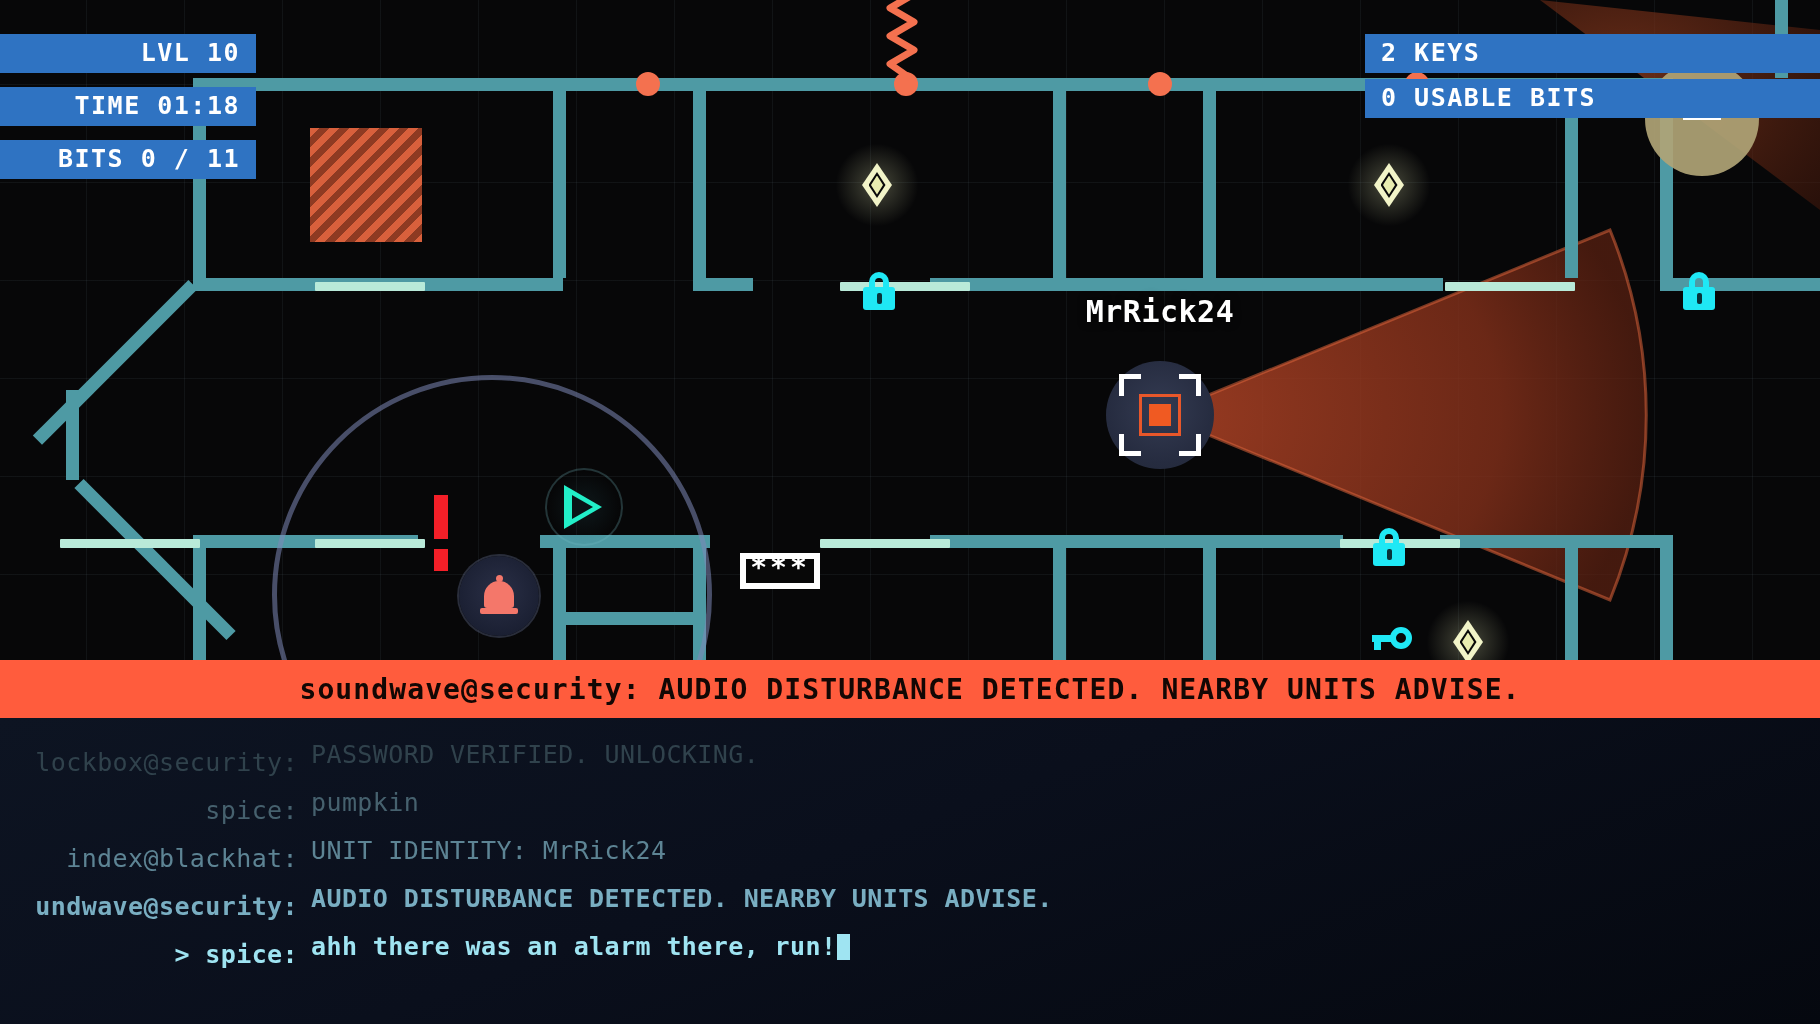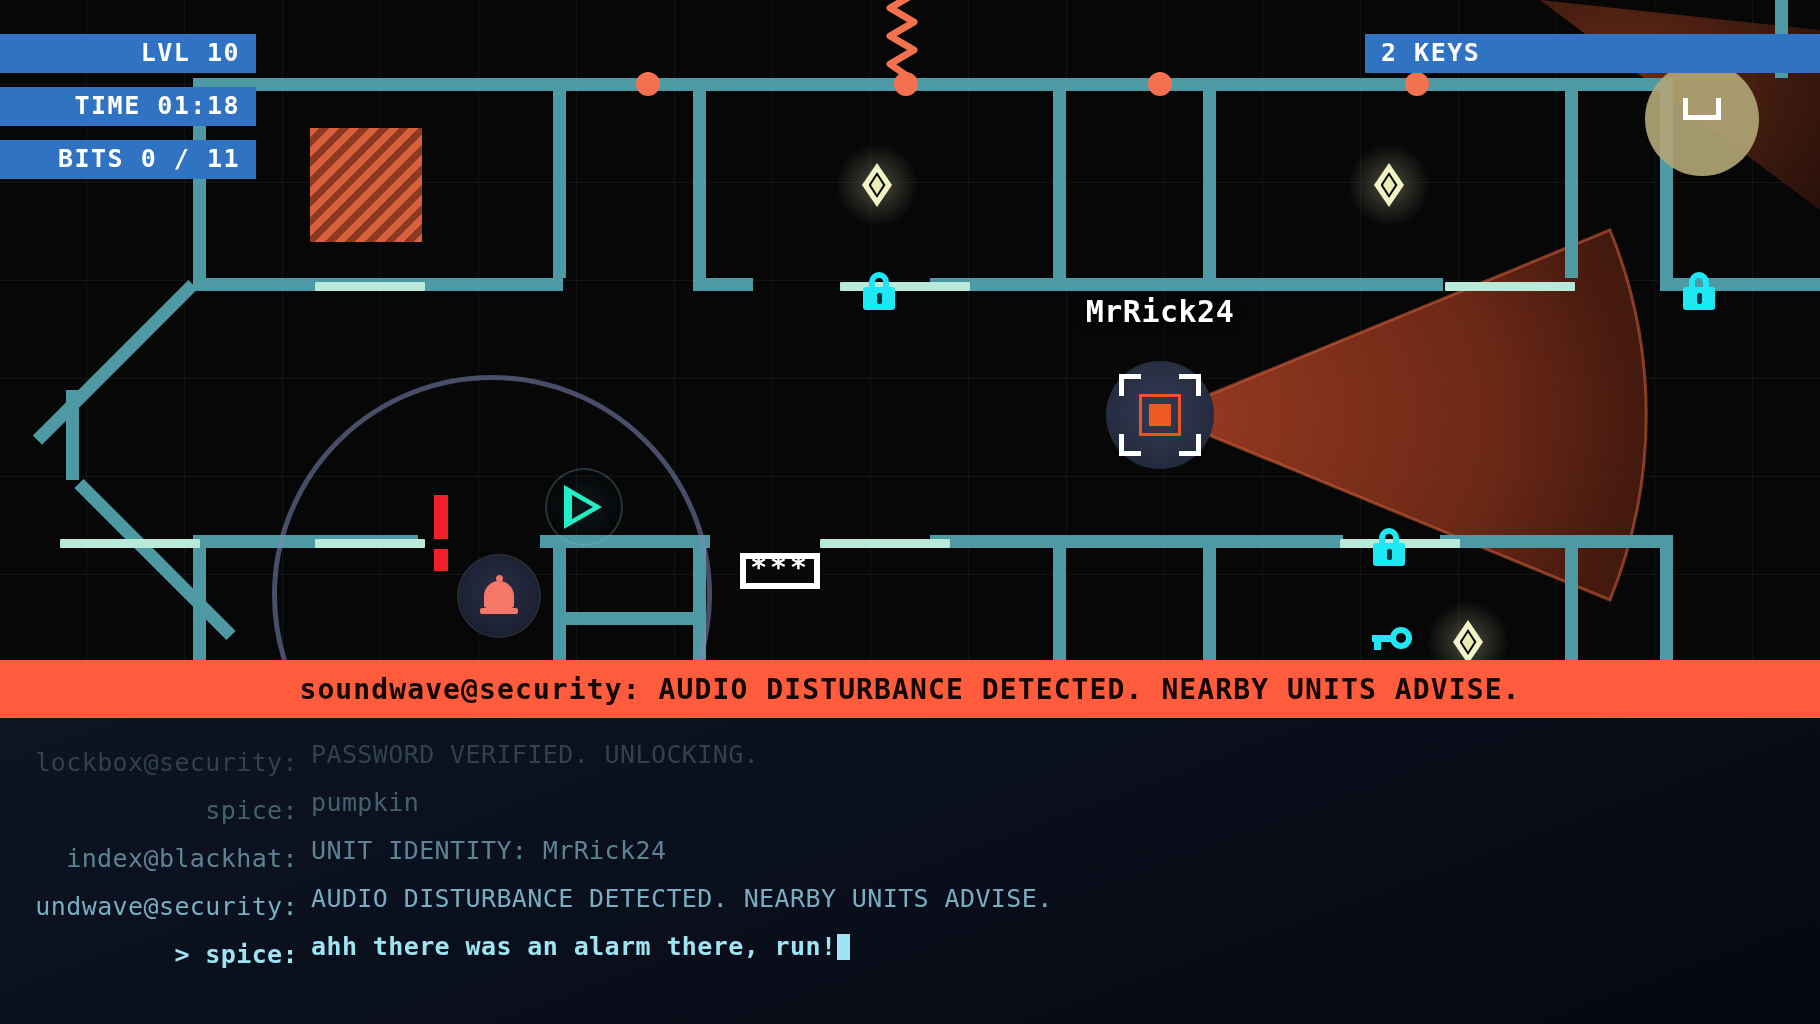--- a/index.html
+++ b/index.html
@@ -218,21 +218,21 @@
   #log { position:absolute; left:0; top:24px; width:1010px; }
   .log-line {
     display:flex; font-size:25px; line-height:1; margin-bottom:15px;
     letter-spacing:.4px; white-space:nowrap;
   }
   .log-line .who { width:298px; text-align:right; flex:none;margin-top:8px; }
   .log-line .msg { padding-left:13px; }
   .log-line.f0 { color:#30424c; }
   .log-line.f1 { color:#46616e; }
   .log-line.f2 { color:#5d8494; }
-  .log-line.f3 { color:#79aec2; }
+  .log-line.f3 { color:#79aec2;font-weight:bold; }
   .log-line.input {
     color:#9fe4f2; font-weight:bold; margin-top:6px;
   }
   .log-line.input .who { color:#9fe4f2; }
   .caret {
     display:inline-block; width:13px; height:26px; background:#9fe4f2;
     vertical-align:-5px; margin-left:1px;
   }
 </style>
 </head>
@@ -387,20 +387,21 @@
 </div>
 
 <div class="hud" id="hud-left">
   <div class="hud-row">LVL 10</div>
   <div class="hud-row">TIME 01:18</div>
   <div class="hud-row">BITS 0 / 11</div>
 </div>
 
 <div class="hud" id="hud-right">
   <div class="hud-row">2 KEYS</div>
+  <div class="hud-row">0 USABLE BITS</div>
 </div>
 
 <div id="alert">
   <span>soundwave@security: AUDIO DISTURBANCE DETECTED.  NEARBY UNITS ADVISE.</span>
 </div>
 
 <div id="terminal">
   <div id="log">
 
     <div class="log-line f0">

